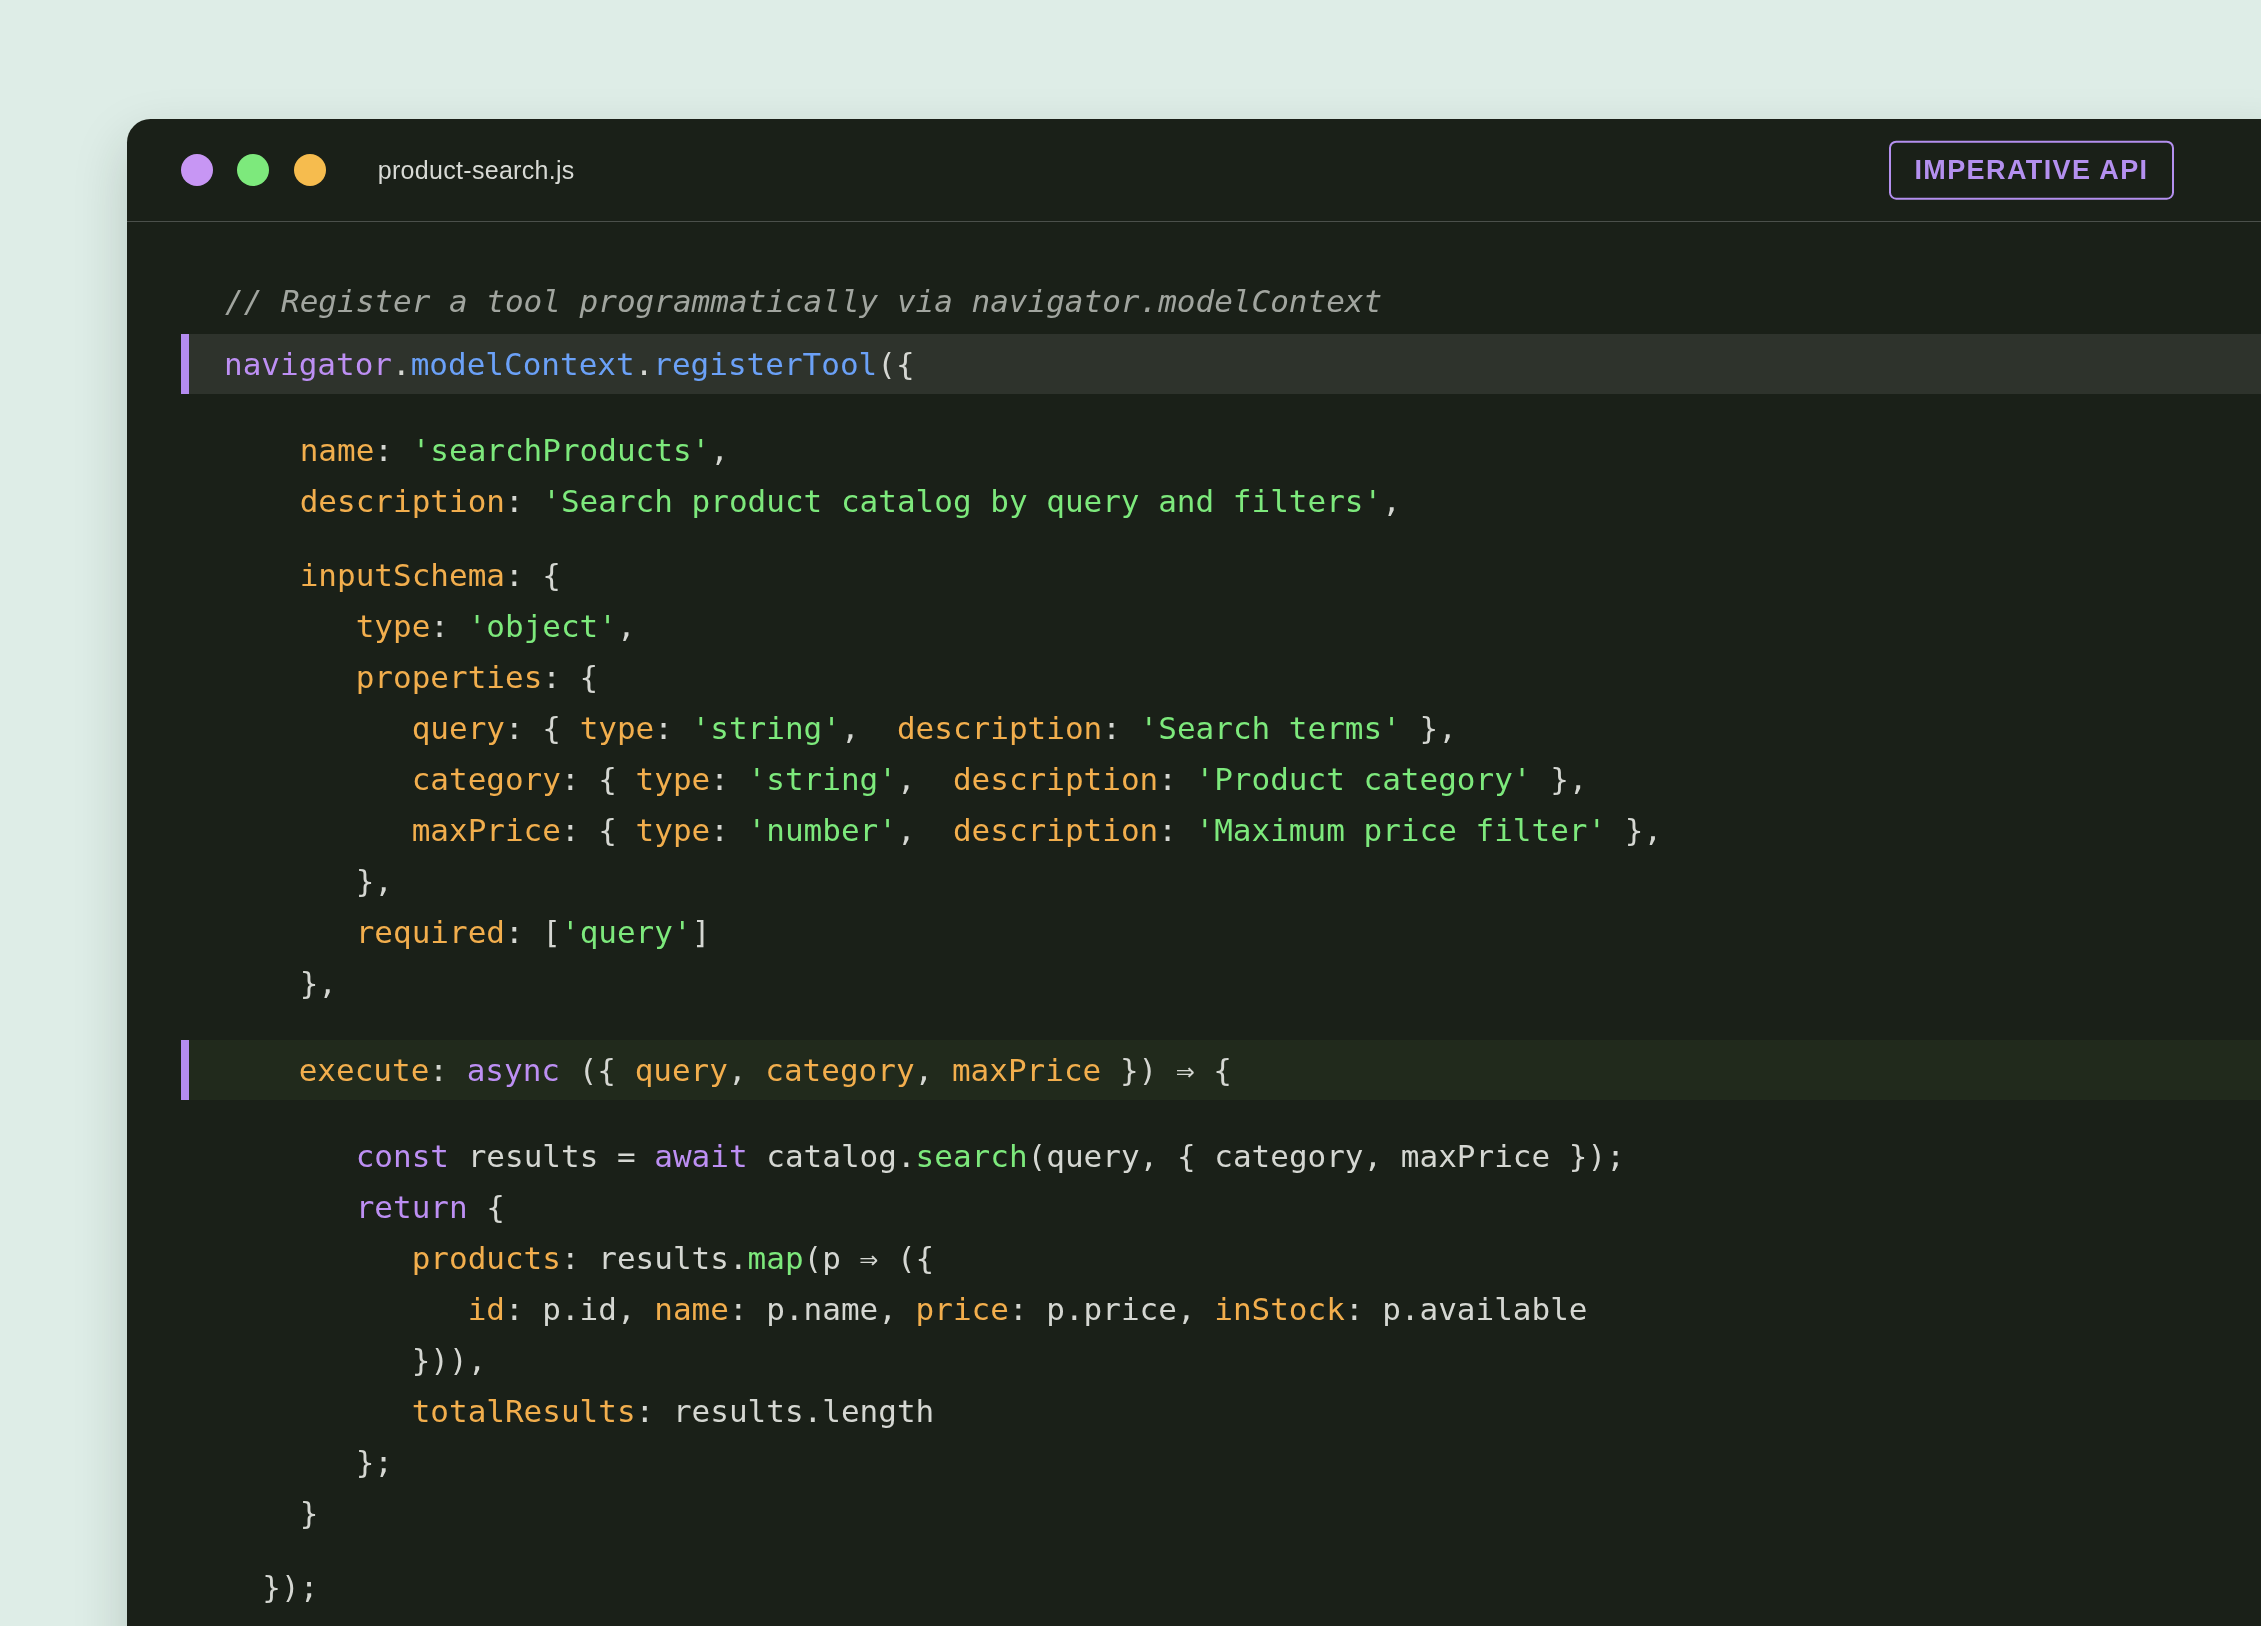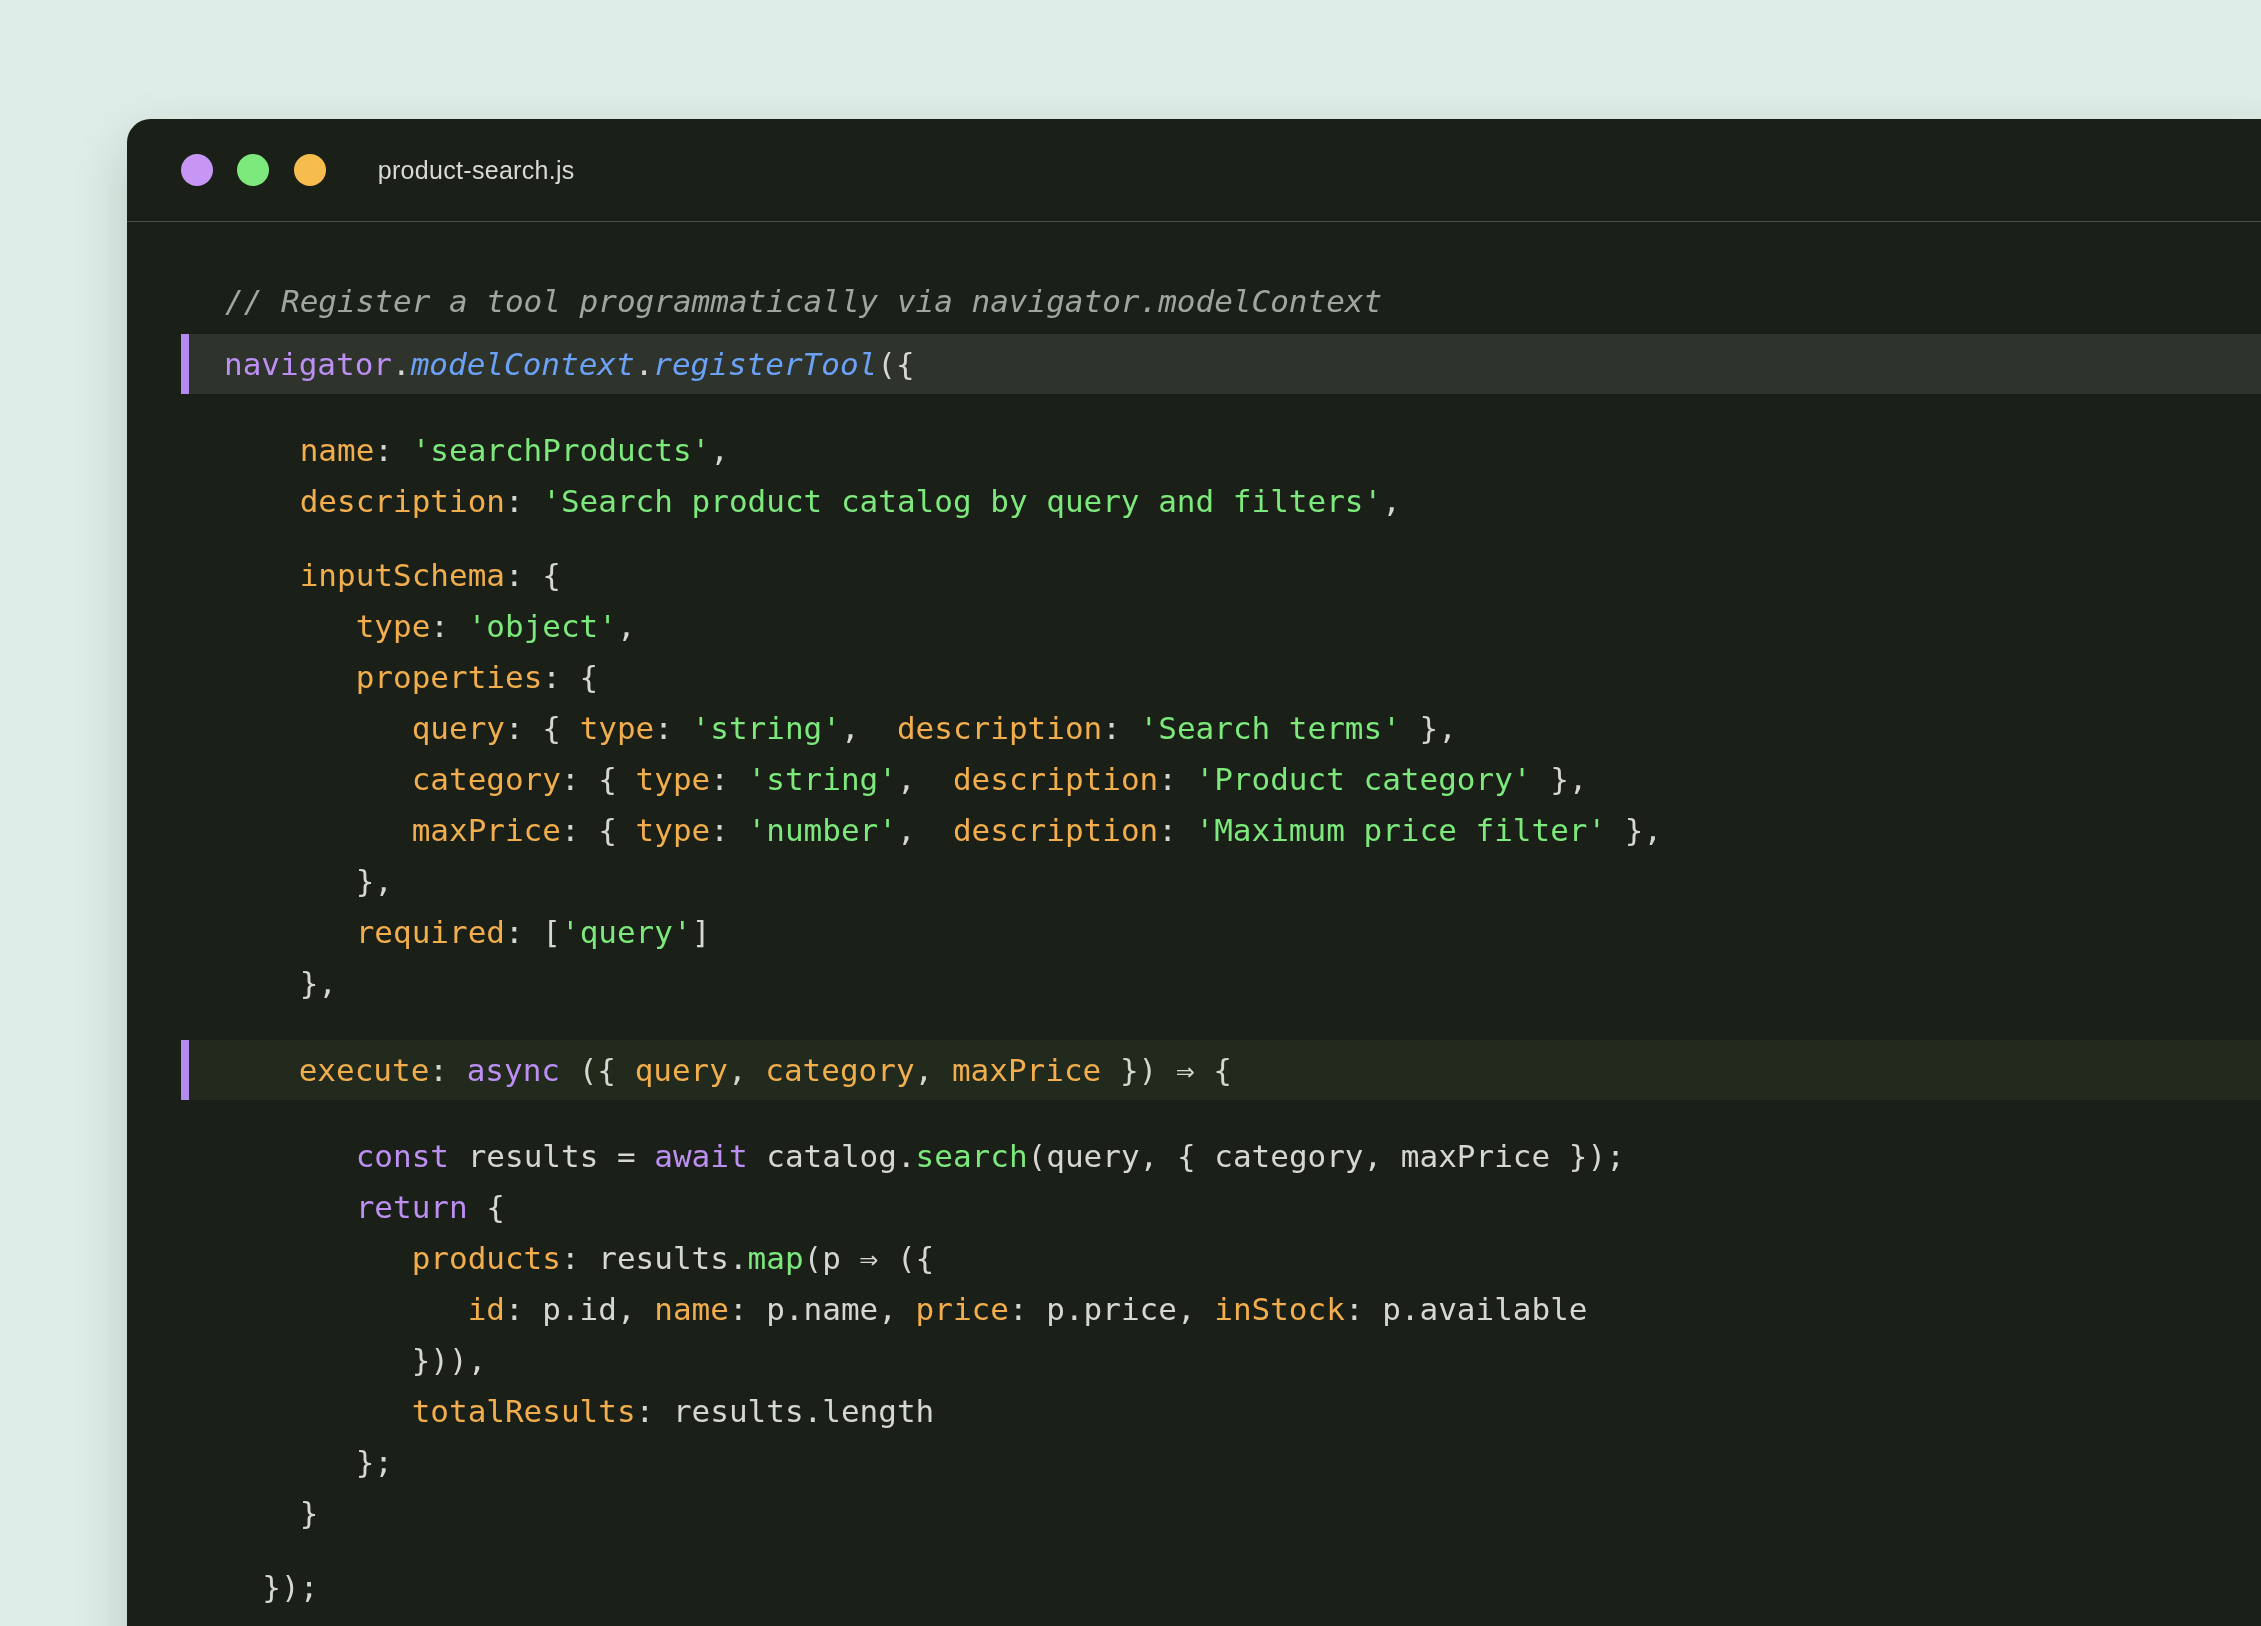--- a/index.html
+++ b/index.html
@@ -65,31 +65,32 @@
     padding: 4.5px 0 4.5px 35px;
     height: 60px;
     line-height: 51px;
     border-left: 8.1px solid var(--highlight-bar, #b48cf0);
   }
   .line.hl-gray  { background: var(--highlight-row-gray, #2e332c); }
   .line.hl-green { background: var(--highlight-row-green, #212a1c); }
   .tok-default { color: var(--syn-default, #d5d7d2); }
   .tok-comment { color: var(--syn-comment, #a1a59f); font-style: italic; }
   .tok-purple  { color: var(--syn-purple, #bd8ff3); }
-  .tok-blue    { color: var(--syn-blue, #6ba1f7); font-style: italic; }
+  .tok-blue    { color: var(--syn-blue, #6ba1f7); }
   .tok-orange  { color: var(--syn-orange, #f2ae4d); }
   .tok-green   { color: var(--syn-green, #7de97c); }
 </style>
 </head>
 <body>
 
 <div class="window">
   <div class="titlebar">
     <div class="dots">
       <span class="dot" style="background: rgb(199, 150, 244);"></span>
       <span class="dot" style="background: rgb(125, 233, 124);"></span>
       <span class="dot" style="background: rgb(246, 188, 78);"></span>
     </div>
     <span class="title">product-search.js</span>
+    <span class="badge">IMPERATIVE API</span>
   </div>
   <div class="code"><div class="line"><span class="tok-comment">// Register a tool programmatically via navigator.modelContext</span></div><div class="line hl hl-gray"><span class="tok-purple">navigator</span><span class="tok-default">.</span><span class="tok-blue">modelContext</span><span class="tok-default">.</span><span class="tok-blue">registerTool</span><span class="tok-default">({</span></div><div class="line blank"></div><div class="line"><span class="tok-default">    </span><span class="tok-orange">name</span><span class="tok-default">: </span><span class="tok-green">'searchProducts'</span><span class="tok-default">,</span></div><div class="line"><span class="tok-default">    </span><span class="tok-orange">description</span><span class="tok-default">: </span><span class="tok-green">'Search product catalog by query and filters'</span><span class="tok-default">,</span></div><div class="line blank"></div><div class="line"><span class="tok-default">    </span><span class="tok-orange">inputSchema</span><span class="tok-default">: {</span></div><div class="line"><span class="tok-default">       </span><span class="tok-orange">type</span><span class="tok-default">: </span><span class="tok-green">'object'</span><span class="tok-default">,</span></div><div class="line"><span class="tok-default">       </span><span class="tok-orange">properties</span><span class="tok-default">: {</span></div><div class="line"><span class="tok-default">          </span><span class="tok-orange">query</span><span class="tok-default">: { </span><span class="tok-orange">type</span><span class="tok-default">: </span><span class="tok-green">'string'</span><span class="tok-default">,  </span><span class="tok-orange">description</span><span class="tok-default">: </span><span class="tok-green">'Search terms'</span><span class="tok-default"> },</span></div><div class="line"><span class="tok-default">          </span><span class="tok-orange">category</span><span class="tok-default">: { </span><span class="tok-orange">type</span><span class="tok-default">: </span><span class="tok-green">'string'</span><span class="tok-default">,  </span><span class="tok-orange">description</span><span class="tok-default">: </span><span class="tok-green">'Product category'</span><span class="tok-default"> },</span></div><div class="line"><span class="tok-default">          </span><span class="tok-orange">maxPrice</span><span class="tok-default">: { </span><span class="tok-orange">type</span><span class="tok-default">: </span><span class="tok-green">'number'</span><span class="tok-default">,  </span><span class="tok-orange">description</span><span class="tok-default">: </span><span class="tok-green">'Maximum price filter'</span><span class="tok-default"> },</span></div><div class="line"><span class="tok-default">       },</span></div><div class="line"><span class="tok-default">       </span><span class="tok-orange">required</span><span class="tok-default">: [</span><span class="tok-green">'query'</span><span class="tok-default">]</span></div><div class="line"><span class="tok-default">    },</span></div><div class="line blank"></div><div class="line hl hl-green"><span class="tok-default">    </span><span class="tok-orange">execute</span><span class="tok-default">: </span><span class="tok-purple">async</span><span class="tok-default"> ({ </span><span class="tok-orange">query</span><span class="tok-default">, </span><span class="tok-orange">category</span><span class="tok-default">, </span><span class="tok-orange">maxPrice</span><span class="tok-default"> }) ⇒ {</span></div><div class="line blank"></div><div class="line"><span class="tok-default">       </span><span class="tok-purple">const</span><span class="tok-default"> results = </span><span class="tok-purple">await</span><span class="tok-default"> catalog.</span><span class="tok-green">search</span><span class="tok-default">(query, { category, maxPrice });</span></div><div class="line"><span class="tok-default">       </span><span class="tok-purple">return</span><span class="tok-default"> {</span></div><div class="line"><span class="tok-default">          </span><span class="tok-orange">products</span><span class="tok-default">: results.</span><span class="tok-green">map</span><span class="tok-default">(p ⇒ ({</span></div><div class="line"><span class="tok-default">             </span><span class="tok-orange">id</span><span class="tok-default">: p.id, </span><span class="tok-orange">name</span><span class="tok-default">: p.name, </span><span class="tok-orange">price</span><span class="tok-default">: p.price, </span><span class="tok-orange">inStock</span><span class="tok-default">: p.available</span></div><div class="line"><span class="tok-default">          })),</span></div><div class="line"><span class="tok-default">          </span><span class="tok-orange">totalResults</span><span class="tok-default">: results.length</span></div><div class="line"><span class="tok-default">       };</span></div><div class="line"><span class="tok-default">    }</span></div><div class="line blank"></div><div class="line"><span class="tok-default">  });</span></div></div>
 </div>
 
 
 </body></html>

